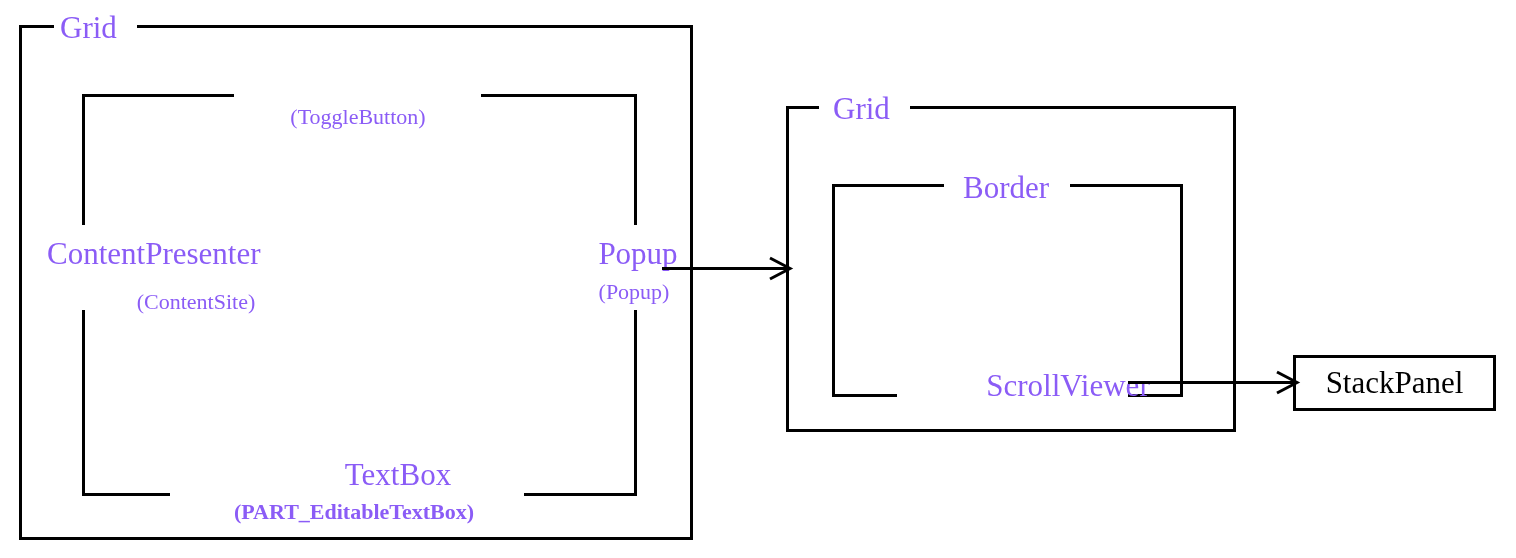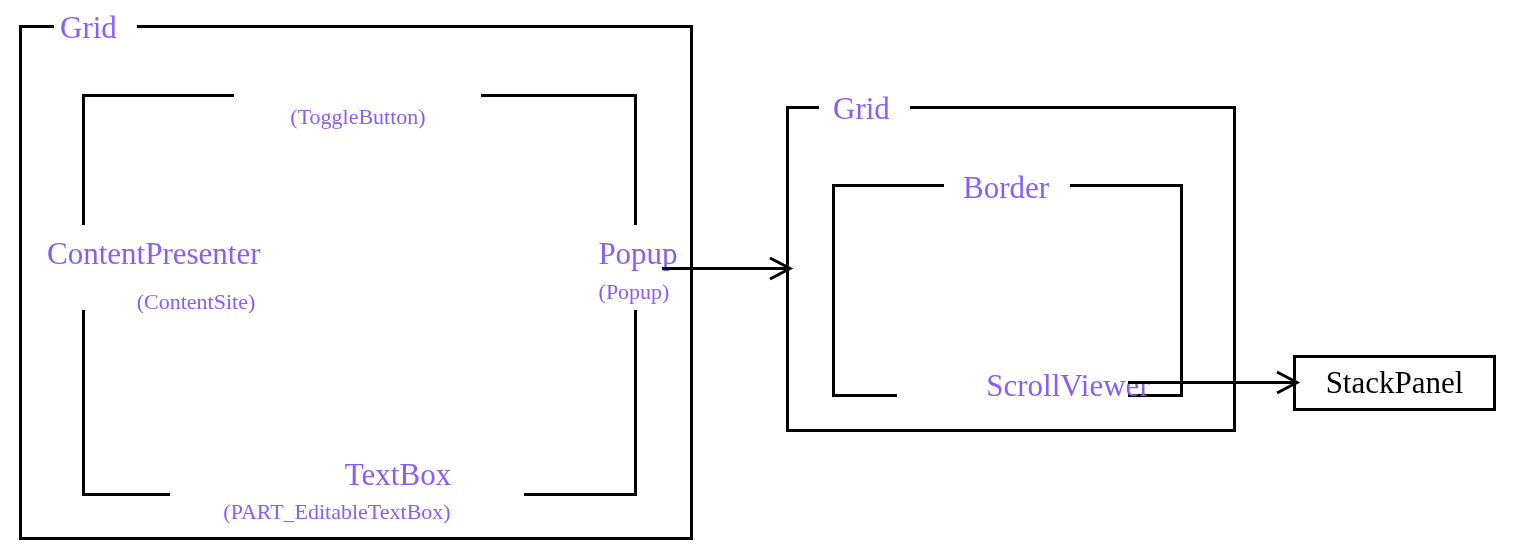--- a/index.html
+++ b/index.html
@@ -96,21 +96,21 @@
 
   <div class="lbl lbl-sub lbl-center" style="left:358px; top:106px;">(ToggleButton)</div>
 
   <div class="lbl lbl-main" style="left:47px; top:238px;">ContentPresenter</div>
   <div class="lbl lbl-sub lbl-center" style="left:186px; top:291px;margin-left:10px;">(ContentSite)</div>
 
   <div class="lbl lbl-main lbl-center" style="left:598px; top:238px;margin-left:40px;">Popup</div>
   <div class="lbl lbl-sub lbl-center" style="left:634px; top:281px;">(Popup)</div>
 
   <div class="lbl lbl-main lbl-center" style="left:354px; top:459px;margin-left:44px;">TextBox</div>
-  <div class="lbl lbl-sub lbl-center" style="left:337px; top:501px;">(PART_EditableTextBox)</div>
+  <div class="lbl lbl-sub lbl-center" style="left:354px; top:501px;font-weight:bold;">(PART_EditableTextBox)</div>
 
   <div class="seg hline" style="left:786px;  top:106px; width:33px;"></div>
   <div class="seg hline" style="left:910px;  top:106px; width:326px;"></div>
   <div class="seg vline" style="left:786px;  top:106px; height:326px;"></div>
   <div class="seg vline" style="left:1233px; top:106px; height:326px;"></div>
   <div class="seg hline" style="left:786px;  top:429px; width:450px;"></div>
 
   <div class="lbl lbl-main" style="left:833px; top:93px;">Grid</div>
 
   <div class="seg hline" style="left:832px;  top:184px; width:112px;"></div>

